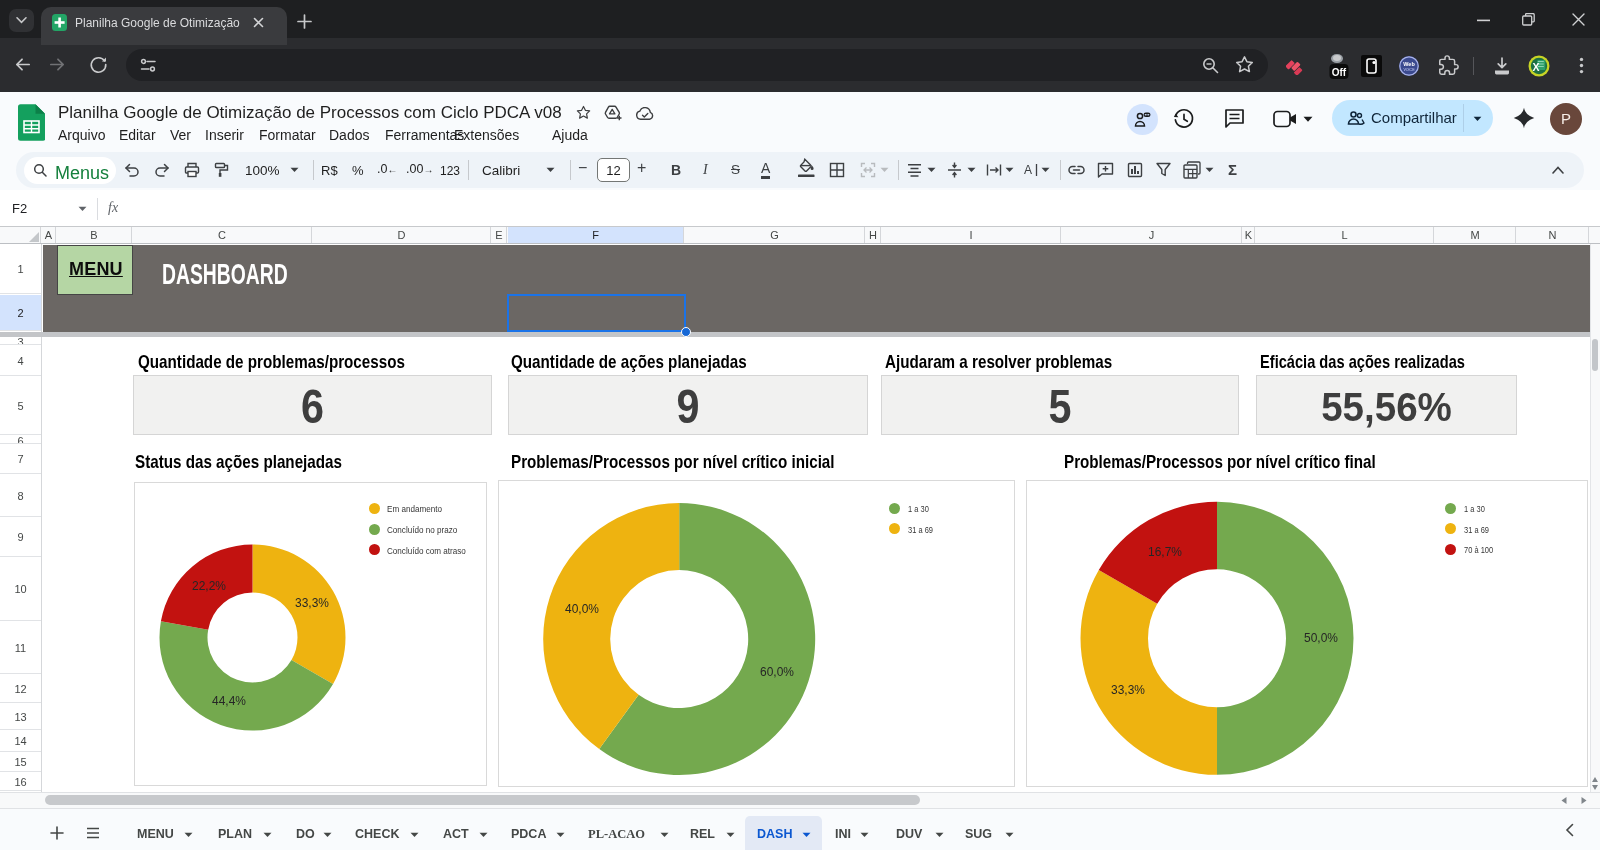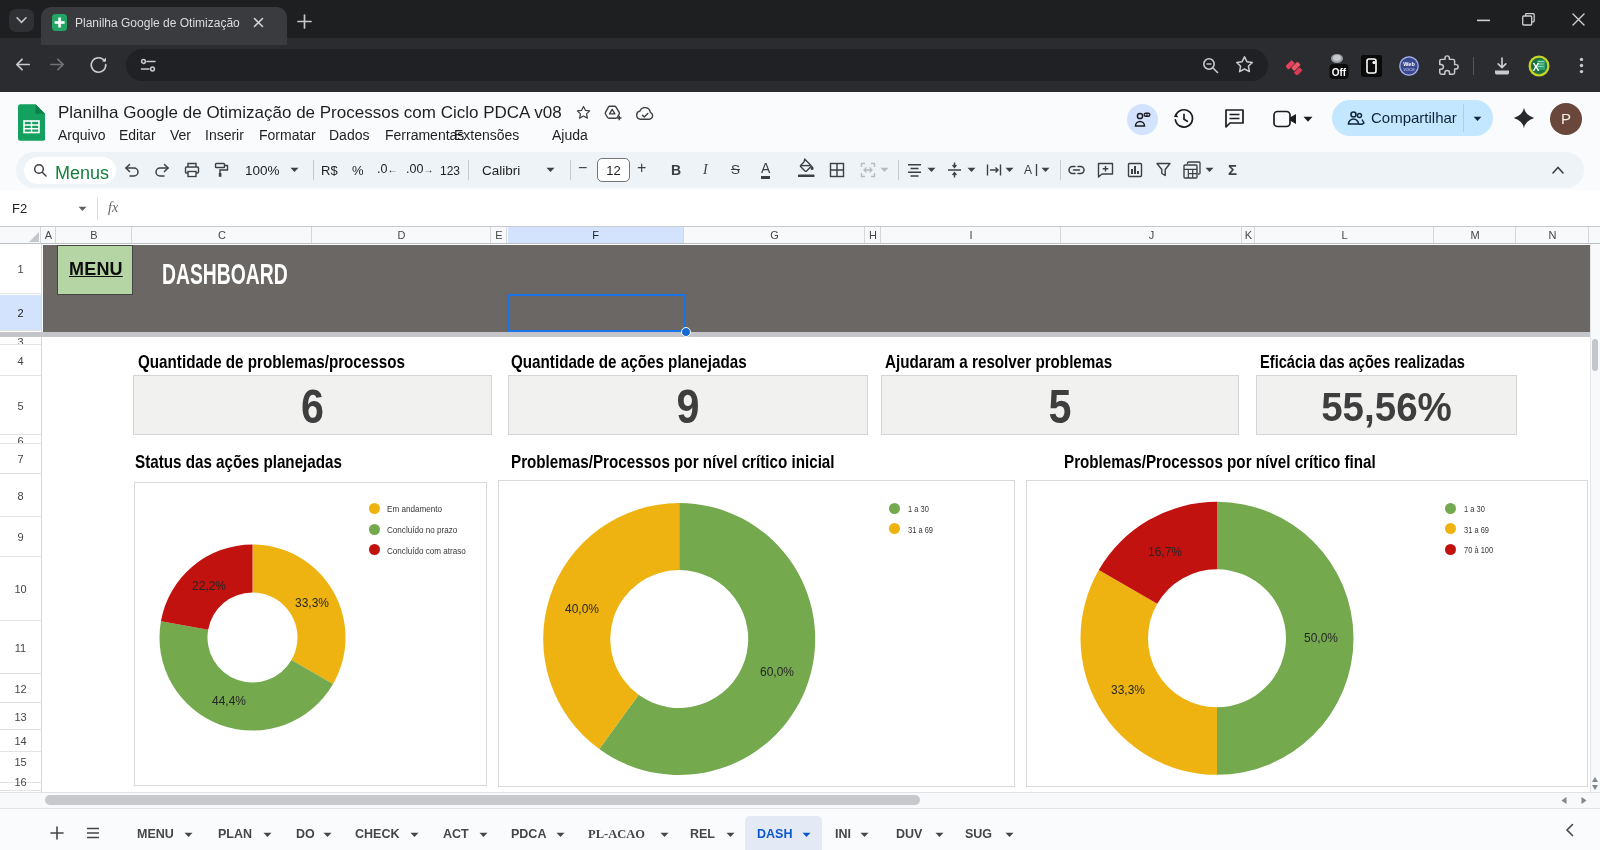--- a/index.html
+++ b/index.html
@@ -388,21 +388,21 @@
     <div class="rownum" style="top:133px;height:58px;line-height:58px;">5</div>
     <div class="rownum" style="top:192px;height:8px;line-height:10px;overflow:hidden;">6</div>
     <div class="rownum" style="top:201px;height:29px;line-height:29px;">7</div>
     <div class="rownum" style="top:231px;height:42px;line-height:42px;">8</div>
     <div class="rownum" style="top:274px;height:39px;line-height:39px;">9</div>
     <div class="rownum" style="top:314px;height:63px;line-height:63px;">10</div>
     <div class="rownum" style="top:378px;height:52px;line-height:52px;">11</div>
     <div class="rownum" style="top:431px;height:28px;line-height:28px;">12</div>
     <div class="rownum" style="top:460px;height:26px;line-height:26px;">13</div>
     <div class="rownum" style="top:487px;height:21px;line-height:21px;">14</div>
-    <div class="rownum" style="top:509px;height:30px;line-height:19px;">15</div>
+    <div class="rownum" style="top:509px;height:19px;line-height:19px;">15</div>
     <div class="rownum" style="top:529px;height:18px;line-height:18px;">16</div>
   </div>
   <div id="banner" class="abs">
     <div class="abs" style="left:43px;top:245px;width:1547px;height:87px;background:#6b6764"></div>
     <div class="abs" style="left:57px;top:245px;width:76px;height:49.5px;background:#b5d6a4;border:1px solid #454545;box-sizing:border-box"></div>
     <div class="abs" style="left:69px;top:259px;font-size:18px;font-weight:bold;color:#0d0d0d;text-decoration:underline;letter-spacing:0.2px;">MENU</div>
     <div class="abs" style="left:162px;top:257px;font-size:30px;font-weight:bold;color:#fff;transform:scaleX(0.645);transform-origin:0 0;white-space:nowrap;">DASHBOARD</div>
     <div class="abs" style="left:0;top:332px;width:1600px;height:4.5px;background:#c3c5c8"></div>
 
     <div class="abs" style="left:507px;top:294px;width:179px;height:38px;border:2px solid #1a73e8"></div>

